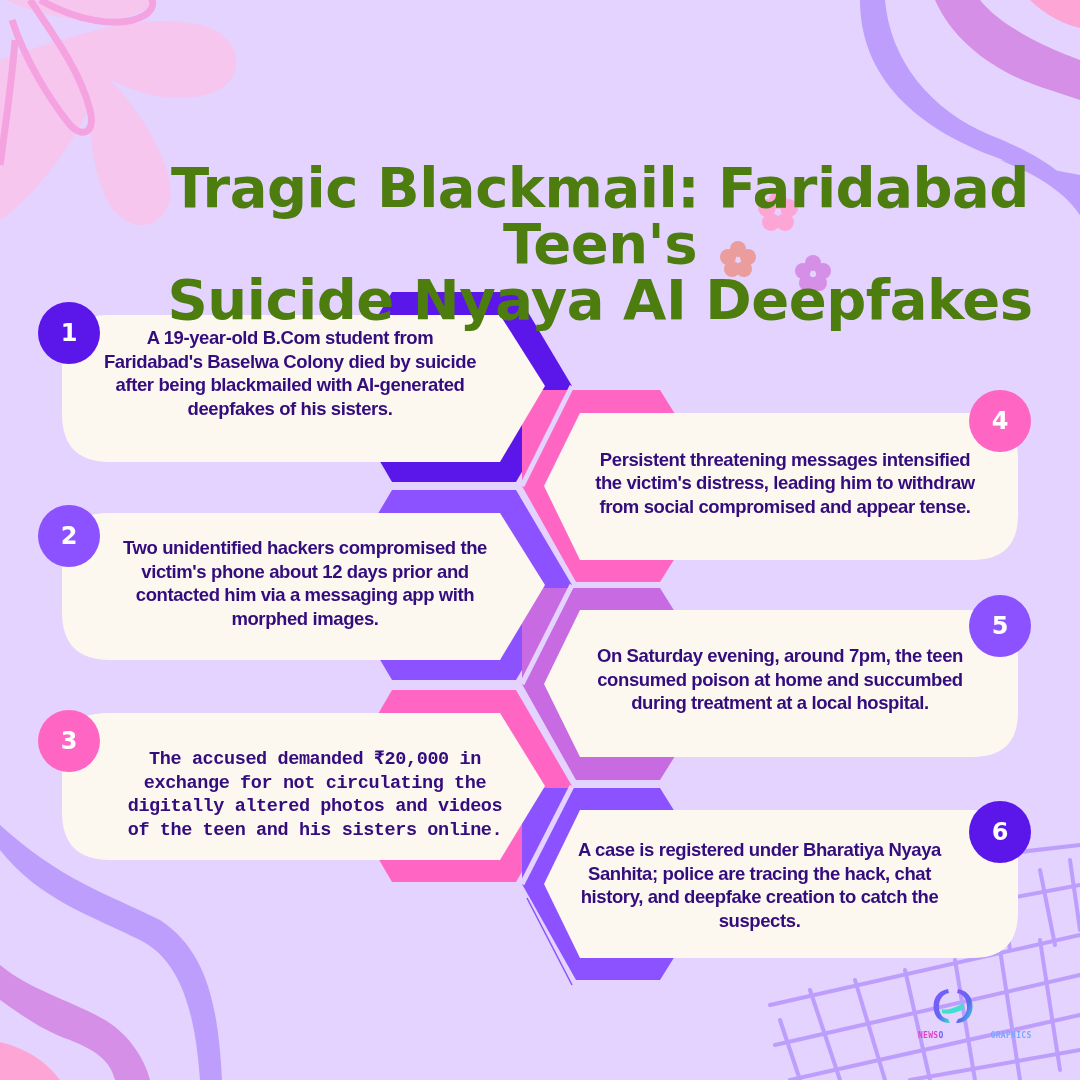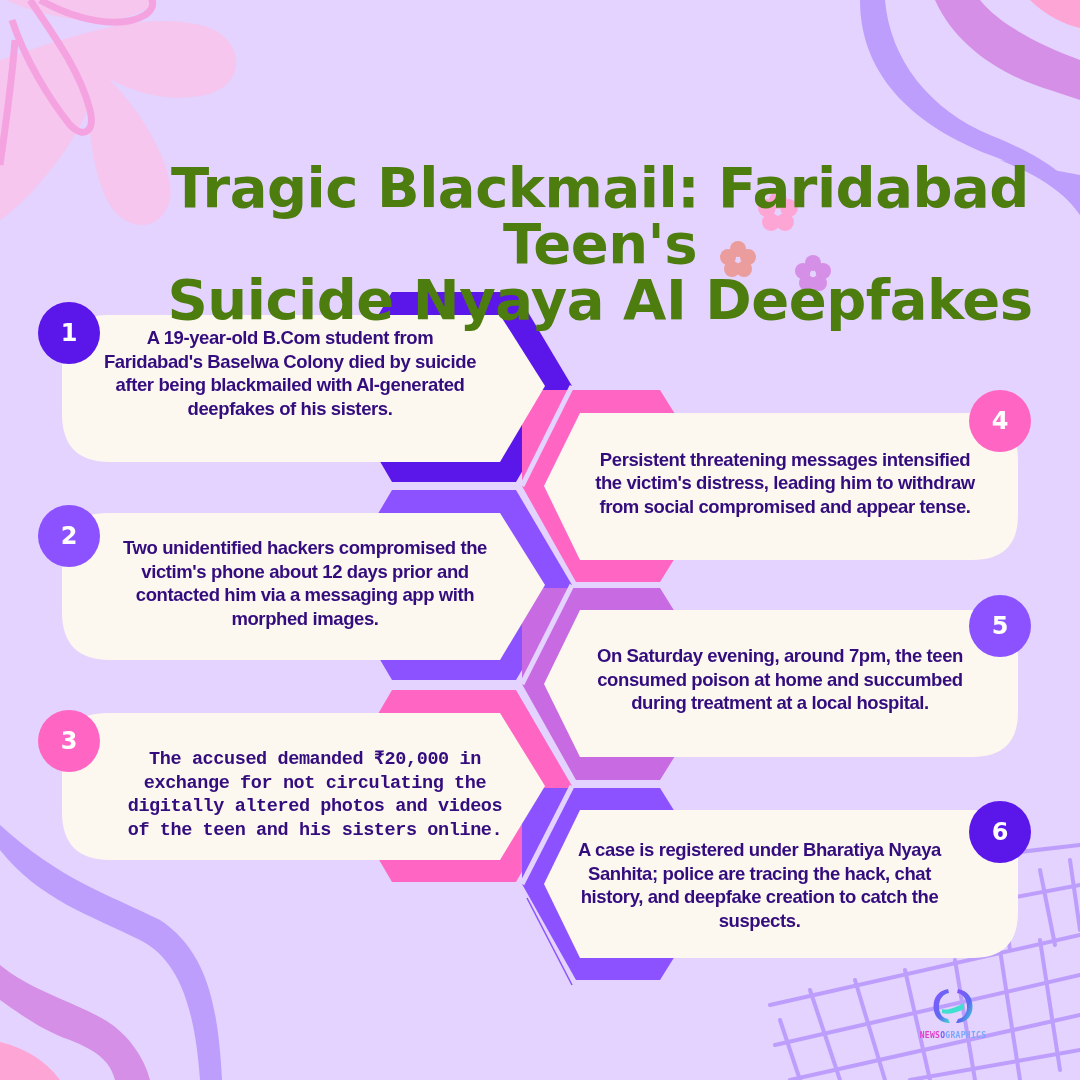--- a/index.html
+++ b/index.html
@@ -156,15 +156,15 @@
         <stop offset="0" stop-color="#8c52ff"></stop>
         <stop offset="0.6" stop-color="#5b6cf0"></stop>
         <stop offset="1" stop-color="#3fe0d0"></stop>
       </linearGradient>
     </defs>
     <path d="M20,4 C8,6 4,16 6,26 C8,34 14,38 22,38 L20,34 C14,33 11,28 11,22 C11,14 15,9 21,8 Z" fill="url(#lg1)"></path>
     <path d="M30,4 C42,6 46,16 44,26 C42,34 36,38 28,38 L30,34 C36,33 39,28 39,22 C39,14 35,9 29,8 Z" fill="url(#lg1)"></path>
     <path d="M14,24 C20,26 28,22 36,18 L36,24 C28,28 20,30 14,28 Z" fill="#3fe0d0"></path>
   </svg>
   <div class="logo-text">
-    <span style="color:#e040c8;">NEWS</span><span style="color:#7a5cff;">O</span><span style="color:#7aa8ff;">GRAPHICS</span>
+    <span style="color:#e040c8;">NEWS</span><span style="color:#7a5cff;">O</span><span style="color:#7aa8ff;padding-left:47px;">GRAPHICS</span>
   </div>
 </div>
 
 </body></html>

